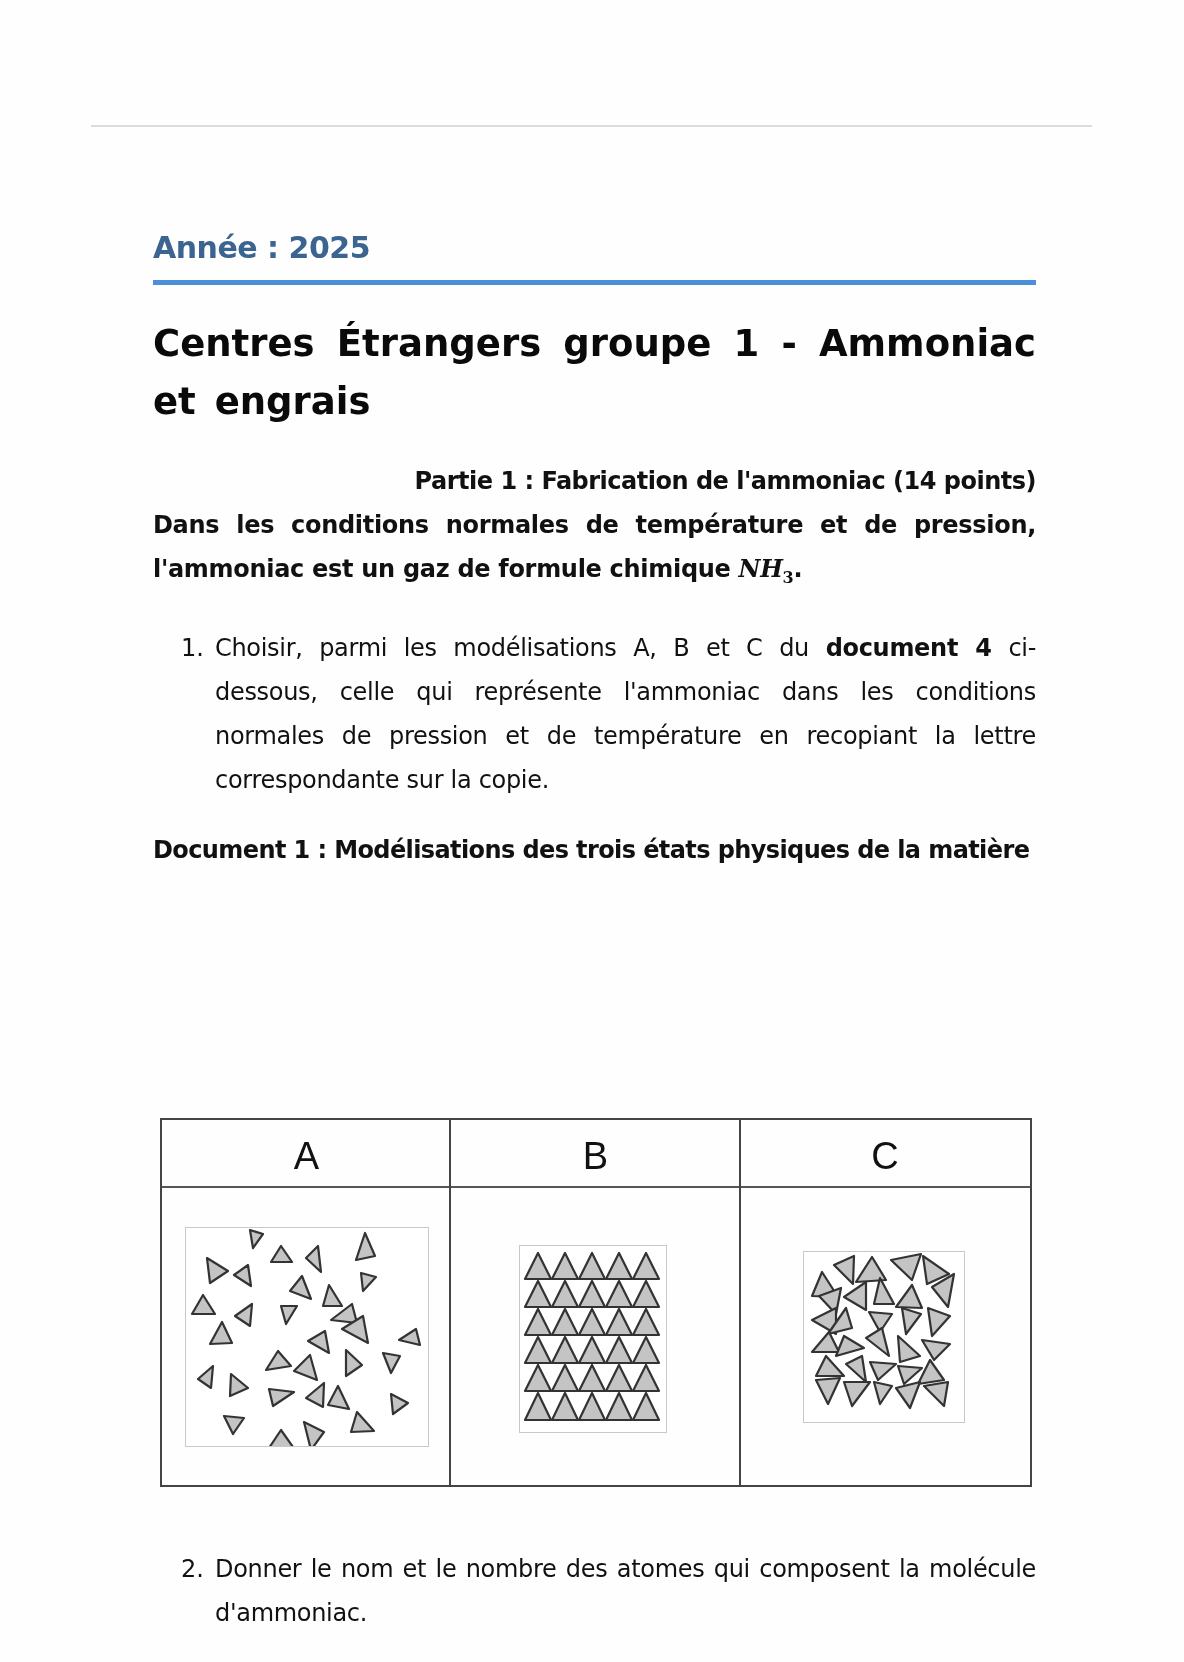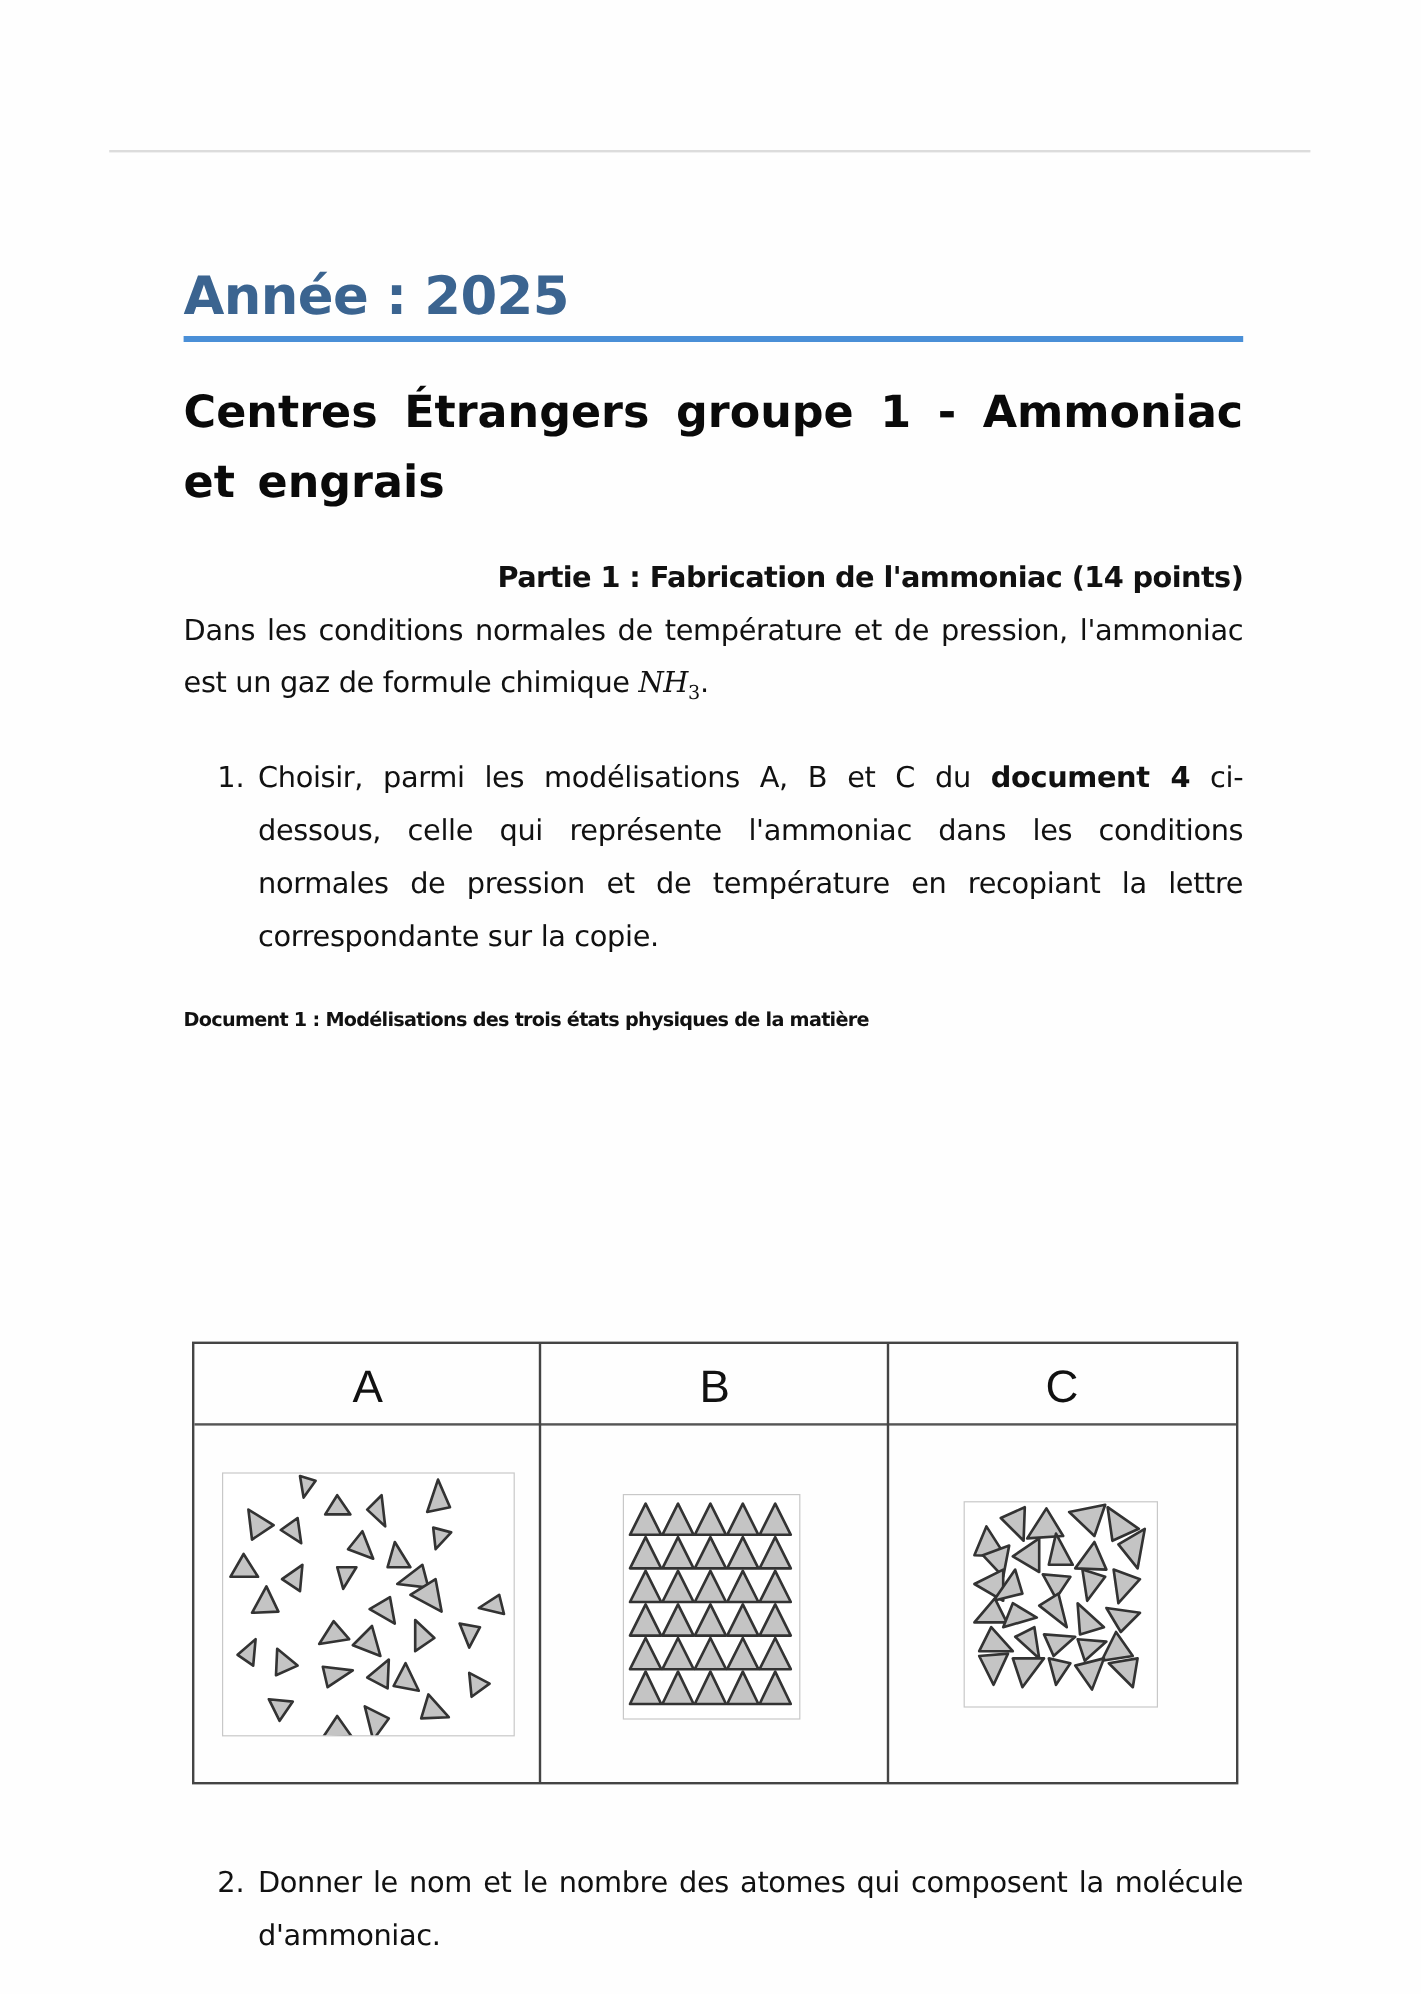--- a/index.html
+++ b/index.html
@@ -24,21 +24,21 @@
     background: #dcdcdc;
   }
   .content {
     position: absolute;
     left: 153px;
     top: 222px;
     width: 883px;
   }
   .year-heading {
     font-family: "DejaVu Sans", sans-serif;
-    font-size: 44px;
+    font-size: 30px;
     font-weight: bold;
     color: #3b6490;
     margin: 0;
     line-height: 52px;
     letter-spacing: -0.5px;
   }
   .year-rule {
     height: 5px;
     background: #4a8fd7;
     margin-top: 6px;
@@ -62,21 +62,21 @@
   }
   .intro { margin-top: 36px; }
   .part-heading {
     font-size: 24px;
     font-weight: bold;
     line-height: 44px;
     margin: 28px 0 0 0;
     letter-spacing: -0.5px;
     text-align: right;
   }
-  .conditions { margin-top: 26px; }
+  .conditions { margin-top: 26px; font-weight: bold; }
   .formula {
     font-family: "DejaVu Serif", serif;
     font-style: italic;
   }
   .formula sub {
     font-style: normal;
     font-size: 16px;
   }
   ol.questions {
     margin: 26px 0 0 0;
@@ -88,21 +88,21 @@
     padding-left: 62px;
   }
   ol.questions li .num {
     position: absolute;
     left: 28px;
     top: 0;
     font-size: 24px;
     line-height: 44px;
   }
   .doc-heading {
-    font-size: 16px;
+    font-size: 24px;
     font-weight: bold;
     line-height: 44px;
     margin: 26px 0 0 0;
     letter-spacing: -0.6px;
   }
   .doc-table {
     position: absolute;
     left: 7px;
     top: 896px;
     width: 872px;

